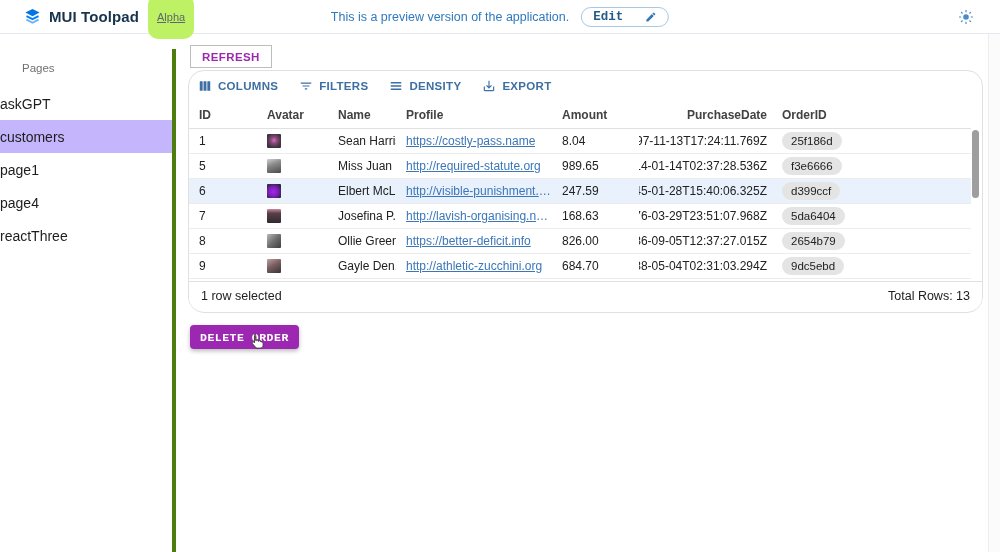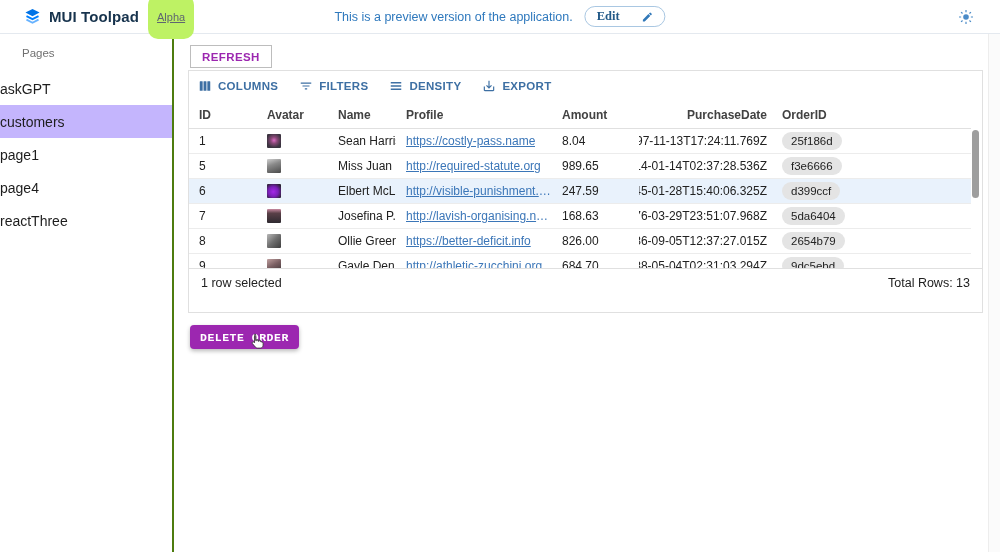--- a/index.html
+++ b/index.html
@@ -22,45 +22,45 @@
   }
   .topbar-center {
     position:absolute; left:50%; top:0; height:33px; transform:translateX(-50%);
     display:flex; align-items:center; gap:12px; white-space:nowrap;
   }
   .preview-text { font-size:12.5px; color:#2f79bd; }
   .edit-btn {
     display:flex; align-items:center; gap:22px; background:#fff;
     border:1px solid #a9c7e2; border-radius:11px; padding:2px 11px;
     font-size:12.5px; font-weight:bold; color:#235a88; cursor:pointer;
-    font-family:Liberation Serif, serif;
+    font-family:Liberation Mono, monospace;
   }
   .edit-btn svg { width:12px; height:12px; color:#3178b8; }
   .theme-btn { position:absolute; right:26px; top:9px; width:16px; height:16px; color:#4b8bc8; cursor:pointer; }
   
   .sidebar {
-    position:absolute; left:0; top:34px; width:172px; bottom:0;
-    border-right:2px solid #4d7c0f; background:#fff;
+    position:absolute; left:0; top:49px; width:172px; bottom:0;
+    border-right:4px solid #4d7c0f; background:#fff;
   }
   .pages-label { margin:13px 0 13px 22px; font-size:11.5px; color:#707070; }
   .nav-item {
     height:33px; display:flex; align-items:center; 
     font-size:14px; color:#1d1d1d; cursor:pointer; box-sizing:border-box;
   }
   .nav-item.selected { background:#c4b5fd; }
   
   .refresh-btn {
     position:absolute; left:190px; top:45px; height:23px; padding:0 11px;
     background:#fff; border:1px solid #bdbdbd; border-radius:0;
     font-size:11.5px; font-weight:bold; letter-spacing:.4px; color:#9c27b0;
     cursor:pointer; font-family:inherit;
   }
   .datagrid {
     position:absolute; left:188px; top:70px; width:795px; height:243px;
-    border:1px solid #e0e0e0; border-radius:0; background:#fff;
+    border:1px solid #e0e0e0; border-radius:16px; background:#fff;
     box-sizing:border-box; overflow:hidden;
   }
   .grid-toolbar { height:30px; display:flex; align-items:center; gap:21px; padding-left:9px; }
   .tb-btn {
     display:flex; align-items:center; gap:6px; background:none; border:none;
     font-size:11.5px; font-weight:bold; letter-spacing:.3px; color:#3d6fa3;
     cursor:pointer; font-family:inherit; padding:0;
   }
   .tb-btn svg { width:14px; height:14px; }
   .grid-header {
@@ -86,21 +86,21 @@
   .profile-link { color:#3b76b8; text-decoration:underline; overflow:hidden; text-overflow:ellipsis; white-space:nowrap; }
   .chip {
     display:inline-block; background:#e4e4e4; border-radius:9px;
     padding:2.5px 9px; font-size:11.5px; color:#222; line-height:1.1;
   }
   .vscrollbar-thumb {
     position:absolute; right:3px; top:1px; width:7px; height:68px;
     background:#9e9e9e; border-radius:4px; cursor:grab;
   }
   .grid-footer {
-    position:absolute; left:0; right:0; bottom:16px; height:28px;
+    position:absolute; left:0; right:0; bottom:3px; height:28px;
     border-top:1px solid #e0e0e0; display:flex; align-items:center;
     justify-content:space-between; padding:0 12px; font-size:12.5px; color:#212121;
     background:#fff; box-sizing:border-box;
   }
   .delete-btn {
     position:absolute; left:190px; top:325px; height:24px; padding:0 10px;
     background:#9c27b0; color:#fff; font-size:11.5px; font-weight:bold;
     letter-spacing:.5px; border:none; border-radius:4px; cursor:pointer;
     box-shadow:0 2px 4px rgba(0,0,0,.28); font-family:Liberation Mono, monospace;
   }

